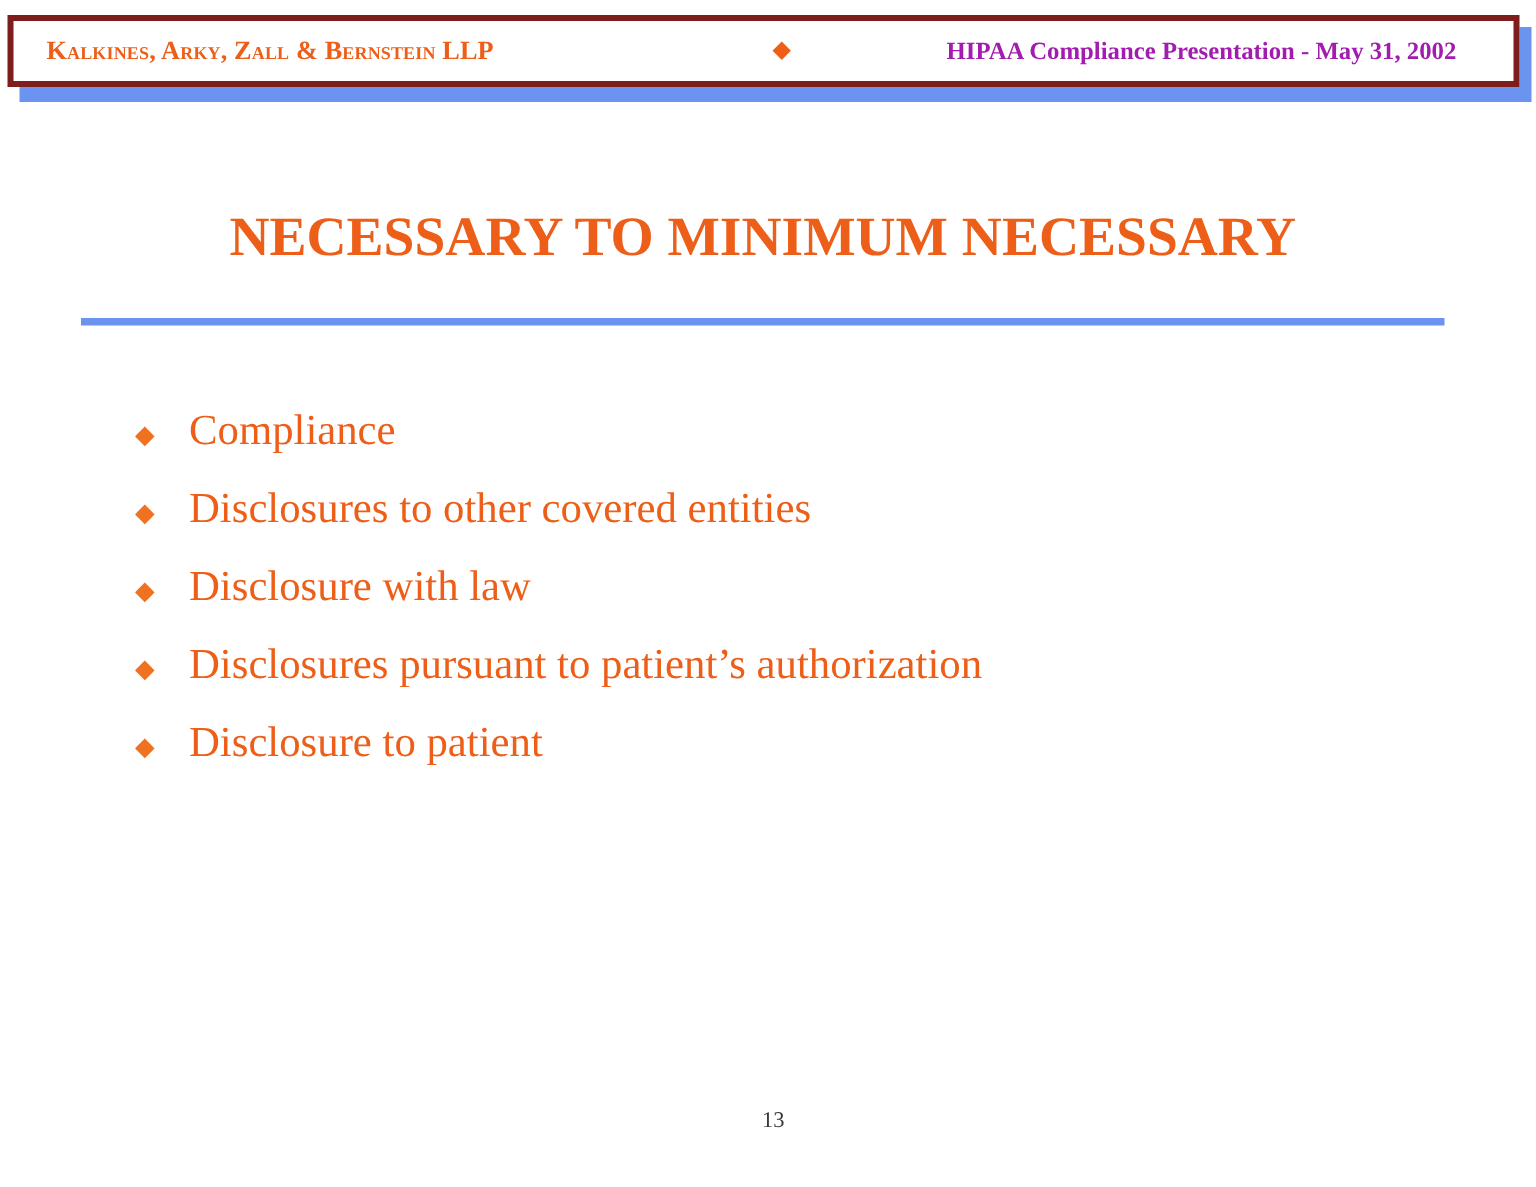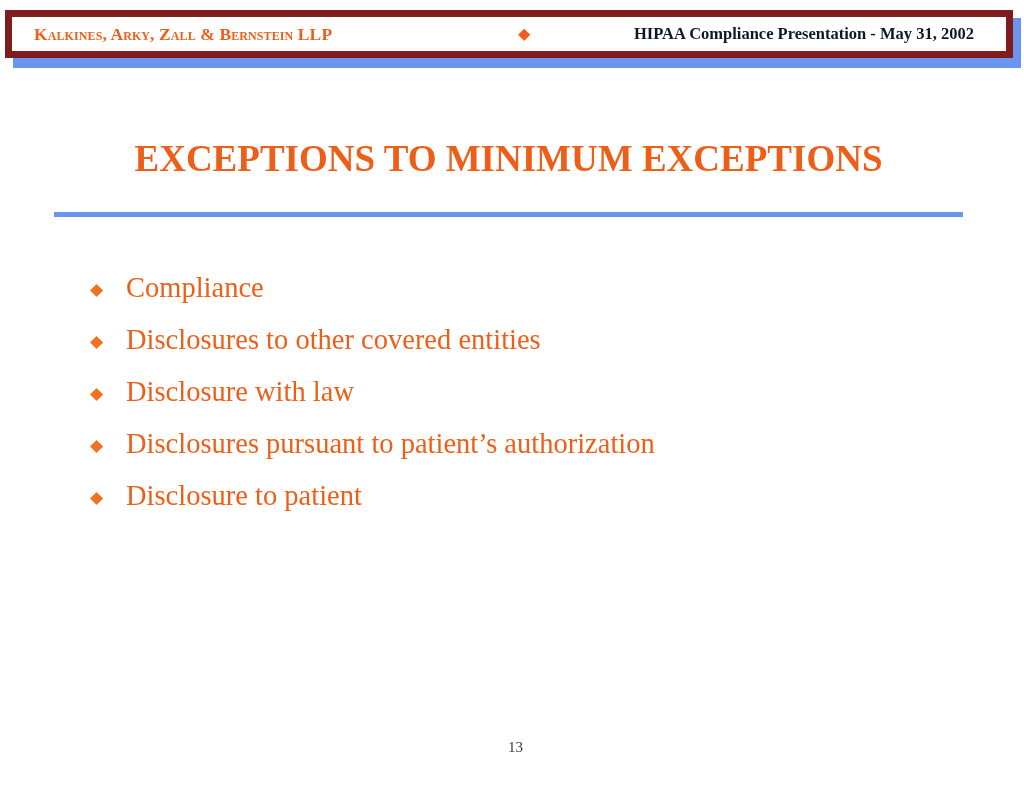--- a/index.html
+++ b/index.html
@@ -41,21 +41,21 @@
     height: 50px;
     background: #6B93F0;
   }
   .header-box {
     position: absolute;
     left: 5px;
     top: 10px;
     width: 1008px;
     height: 48px;
     background: #ffffff;
-    border: 7px solid #7f1d1d;
+    border: 4px solid #7f1d1d;
     box-sizing: border-box;
     display: flex;
     align-items: center;
   }
   .header-left {
     position: absolute;
     left: 22px;
     top: 50%;
     transform: translateY(-50%);
     color: #ED5F18;
@@ -75,21 +75,21 @@
     transform: translateY(-50%);
     color: #ED5F18;
     font-size: 16px;
     line-height: 1;
   }
   .header-right {
     position: absolute;
     left: 622px;
     top: 50%;
     transform: translateY(-50%);
-    color: #0f172a;
+    color: #a21caf;
     font-weight: bold;
     font-size: 16.5px;
     white-space: nowrap;
   }
 
   
   .slide-title {
     position: absolute;
     left: 54px;
     top: 137px;
@@ -164,21 +164,21 @@
 
   <div class="header-wrap">
     <div class="header-shadow"></div>
     <div class="header-box">
       <div class="header-left"><span>Kalkines, Arky, Zall &amp; Bernstein</span><span class="lc-suffix"> LLP</span></div>
       <div class="header-diamond">◆</div>
       <div class="header-right">HIPAA Compliance Presentation - May 31, 2002</div>
     </div>
   </div>
 
-  <div class="slide-title">EXCEPTIONS TO MINIMUM EXCEPTIONS</div>
+  <div class="slide-title">NECESSARY TO MINIMUM NECESSARY</div>
 
   <div class="title-rule"></div>
 
   <ul class="bullet-list">
     <li class="bullet-item">
       <span class="bullet-marker">◆</span>
       <span class="bullet-text">Compliance</span>
     </li>
     <li class="bullet-item">
       <span class="bullet-marker">◆</span>

